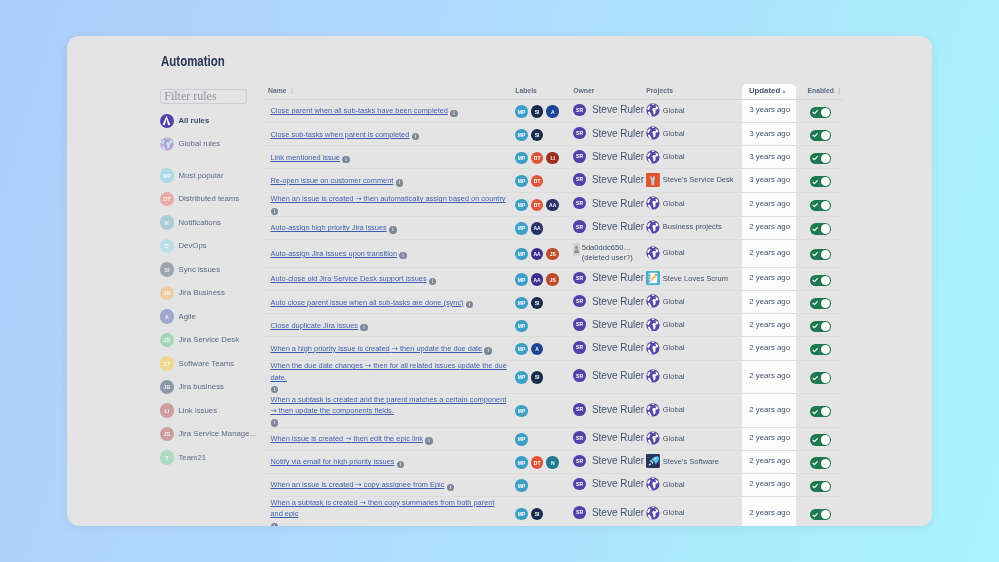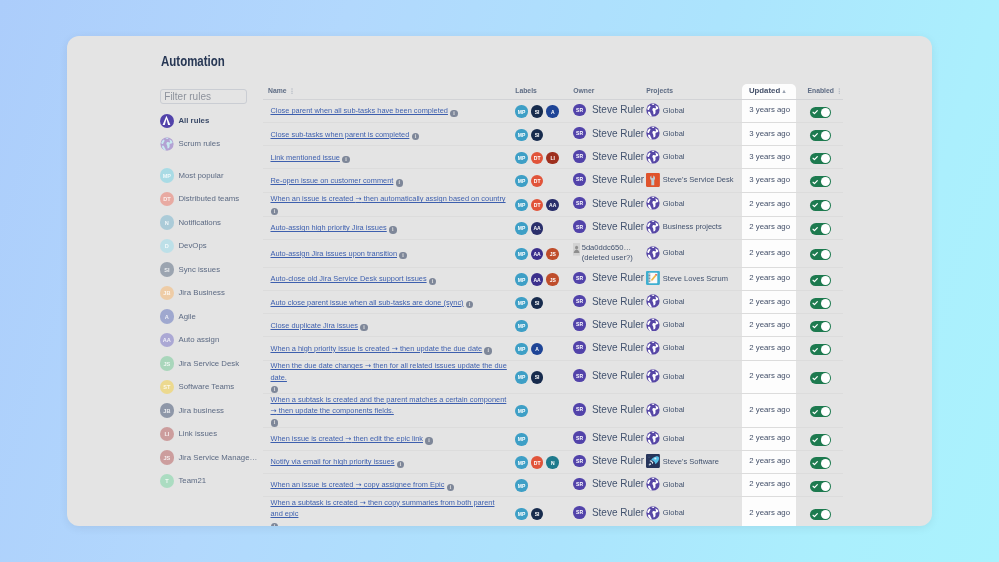--- a/index.html
+++ b/index.html
@@ -8,22 +8,22 @@
        background:linear-gradient(107deg,#accdfb 0%,#b2d8fd 30%,#ace4fd 62%,#abeffd 85%,#aaf2fd 100%);}
   #panel{position:absolute;left:67px;top:36px;width:865px;height:490px;
          background:#e4e4e4;border-radius:12px;overflow:hidden;
          box-shadow:0 2px 10px rgba(0,0,0,.07);}
   #title{position:absolute;left:93.9px;top:16.6px;font-size:14px;font-weight:bold;
          color:#273754;transform:scaleX(0.82);transform-origin:left top;}
 
   
   #sidebar{position:absolute;left:92.7px;top:53.1px;width:100px;}
   .filter-box{width:87px;height:15.2px;border:1px solid #cacdd3;border-radius:3px;
-              background:#e4e4e4;font-size:10px;color:#8d929c;
-              display:flex;align-items:center;padding-left:3.6px;box-sizing:border-box;border-radius:3px;}
+              background:#e4e4e4;font-size:12px;color:#8d929c;
+              display:flex;align-items:center;padding-left:3.6px;box-sizing:border-box;border-radius:3px;font-family:Liberation Serif, serif;}
   .nav{margin-top:4.7px;}
   .nav-item{display:flex;align-items:center;height:23.5px;}
   .nav-item .av{width:14.4px;height:14.4px;border-radius:50%;flex:0 0 auto;
                 display:flex;align-items:center;justify-content:center;
                 font-size:5.6px;font-weight:bold;color:rgba(255,255,255,.82);overflow:hidden;}
   .nav-item .lbl{margin-left:4.4px;font-size:7.8px;color:#5c6a83;white-space:nowrap;
                  overflow:hidden;text-overflow:ellipsis;max-width:79.5px;line-height:10px;text-align:right;}
   .nav-item.sel .lbl{color:#3a4a68;font-weight:bold;}
   .nav-gap{height:7.8px;}
 
@@ -96,21 +96,21 @@
         <div class="nav-item">
     <span class="av" style="background:transparent;">
             <svg viewBox="0 0 32 32" width="14" height="14">
   <circle cx="16" cy="16" r="15.3" fill="#b3a2d3"></circle>
   <path fill="#c7e9f0" d="M3.1 11.8c1.1-2.6 2.9-4.8 5.2-6.3 1.5 .4 2.2 2 1.9 3.4 -.3 1.3-1.4 2.2-2 3.4 -.6 1.2-.5 2.9-1.8 3.6 -1.1 .5-2.4-.2-2.9-1.2 -.5-1-.5-2-.4-2.9z"></path>
   <path fill="#c7e9f0" d="M13.2 2.2c1.9-.4 3.9-.4 5.8 0 .2 1.1-.7 2.1-1.8 2.2 -1.2 .2-2.5-.1-3.5-.8 -.5-.3-.7-.9-.5-1.4z"></path>
   <path fill="#c7e9f0" d="M22.5 5.8c2.6 1.1 4.8 3 6.2 5.4 -.1 1.5-1.1 2.9-2.5 3.4 -1.2 .4-2.6 .2-3.6 1 -1 .9-.9 2.4-.7 3.7 .2 1.6 .2 3.4-.7 4.8 -.8 1.3-2.3 2.1-3.8 2.3 -.8-1.7-.3-3.7-.6-5.5 -.3-1.8-1.7-3.2-2.1-5 -.3-1.4 .1-3.1 1.4-3.9 1.2-.7 2.7-.4 3.9 .2 .8 .4 1.8 .7 2.5 .1 .7-.7 .5-1.9 .1-2.8 -.5-1.1-1.2-2.3-.7-3.5 .2-.8 .7-1.4 .6-2.2z"></path>
   <path fill="#c7e9f0" d="M5.3 19.9c1.3-.8 3-.2 3.8 1 .9 1.3 1.1 3 1.9 4.4 .7 1.3 2 2.4 2 4 0 .8-.3 1.5-.8 2.1 -3.4-1.4-6.1-4.3-7.3-7.8 -.4-1.2-.6-2.6 .4-3.7z"></path>
   </svg>
           </span>
-    <span class="lbl">Scrum rules</span>
+    <span class="lbl">Global rules</span>
   </div>
         <div class="nav-gap"></div>
         <div class="nav-item">
     <span class="av" style="background:#a9dbe5;font-size:5.6000000000000005px;">MP</span>
     <span class="lbl">Most popular</span>
   </div>
         <div class="nav-item">
     <span class="av" style="background:#e8aaa2;font-size:5.6000000000000005px;">DT</span>
     <span class="lbl">Distributed teams</span>
   </div>
@@ -126,24 +126,20 @@
     <span class="av" style="background:#9ba4b0;font-size:5.6000000000000005px;">SI</span>
     <span class="lbl">Sync issues</span>
   </div>
         <div class="nav-item">
     <span class="av" style="background:#eecca6;font-size:5.6000000000000005px;">JB</span>
     <span class="lbl">Jira Business</span>
   </div>
         <div class="nav-item">
     <span class="av" style="background:#9fa8cf;font-size:5.6000000000000005px;">A</span>
     <span class="lbl">Agile</span>
-  </div>
-        <div class="nav-item">
-    <span class="av" style="background:#aba8d4;font-size:5.6000000000000005px;">AA</span>
-    <span class="lbl">Auto assign</span>
   </div>
         <div class="nav-item">
     <span class="av" style="background:#a9d6bb;font-size:5.6000000000000005px;">JS</span>
     <span class="lbl">Jira Service Desk</span>
   </div>
         <div class="nav-item">
     <span class="av" style="background:#ecd98f;font-size:5.6000000000000005px;">ST</span>
     <span class="lbl">Software Teams</span>
   </div>
         <div class="nav-item">

